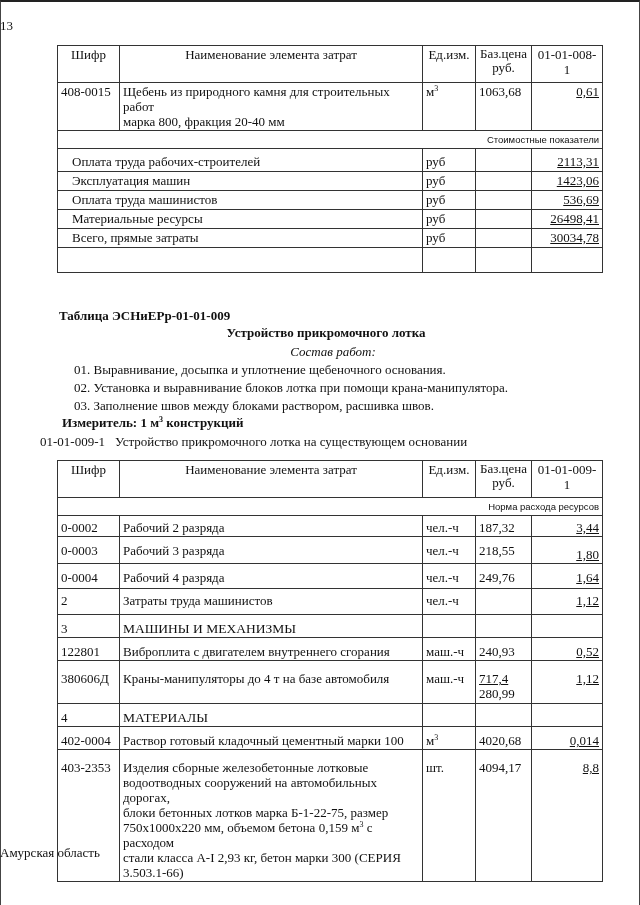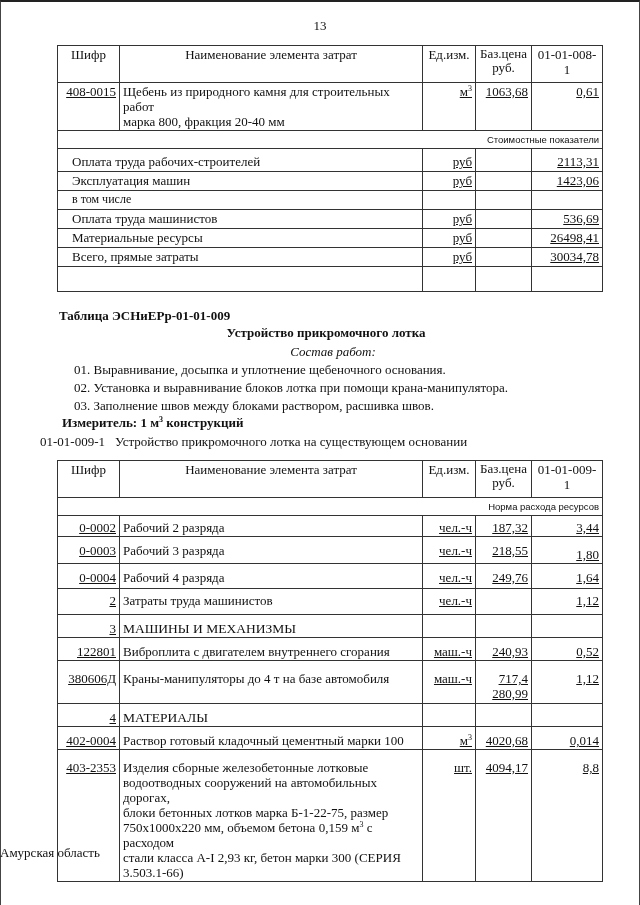--- a/index.html
+++ b/index.html
@@ -2,27 +2,27 @@
 <html><head>
 <meta charset="utf-8">
 <style>
   html, body { margin: 0; padding: 0; }
   body {
     width: 640px; height: 905px; background: #ffffff; position: relative; overflow: hidden;
     font-family: "Liberation Serif", "DejaVu Serif", serif; color: #111; font-size: 13px;
   }
   .page-frame { position: absolute; left: 0; top: 0; width: 638px; height: 903px;
     border-left: 1px solid #444; border-right: 1px solid #444; border-top: 2px solid #222; border-bottom: 1px solid #666; }
-  .page-number { position: absolute; top: 18px; left: 0; width: 640px; text-align: center; font-size: 13px; }
+  .page-number { position: absolute; top: 18px; left: 0; width: 640px; text-align: left; font-size: 13px; }
 
   table.grid { position: absolute; border-collapse: collapse; table-layout: fixed; }
   table.grid td, table.grid th { border: 1px solid #333; padding: 1px 3px; font-weight: normal; vertical-align: top; line-height: 15px; }
   .hdr th { vertical-align: middle; text-align: center; height: 34px; }
   .hdr .price { line-height: 14px; font-size: 13px; }
-  .c { text-align: right; text-decoration: underline; }
+  .c { text-align: left; }
   .r { text-align: right; text-decoration: underline; }
   .b { font-weight: bold; }
   .band td { font-family: "Liberation Sans", "DejaVu Sans", sans-serif; font-size: 9.5px; text-align: right; padding: 4px 8px 4px 3px; }
   .nb td { border-top: none; border-bottom: none; }
   .sum td { border-top: none; border-bottom: none; padding: 2px 3px; height: 16px; }
   .sum .lbl { padding-left: 14px; border-right: 1px solid #333; }
   .sum .lbl.small { font-size: 12px; }
   .gap td { height: 22px; }
 
   #t1 { left: 57px; top: 45px; width: 545px; }
@@ -79,26 +79,20 @@
     <td></td>
     <td class="r" style="padding-top:5px">2113,31</td>
   </tr>
   <tr class="sum b">
     <td colspan="2" class="lbl">Эксплуатация машин</td>
     <td class="c">руб</td>
     <td></td>
     <td class="r">1423,06</td>
   </tr>
   <tr class="sum">
-    <td colspan="2" class="lbl small">в том числе</td>
-    <td class="c"></td>
-    <td></td>
-    <td class="r"></td>
-  </tr>
-  <tr class="sum">
     <td colspan="2" class="lbl">Оплата труда машинистов</td>
     <td class="c">руб</td>
     <td></td>
     <td class="r">536,69</td>
   </tr>
   <tr class="sum b">
     <td colspan="2" class="lbl">Материальные ресурсы</td>
     <td class="c">руб</td>
     <td></td>
     <td class="r">26498,41</td>

